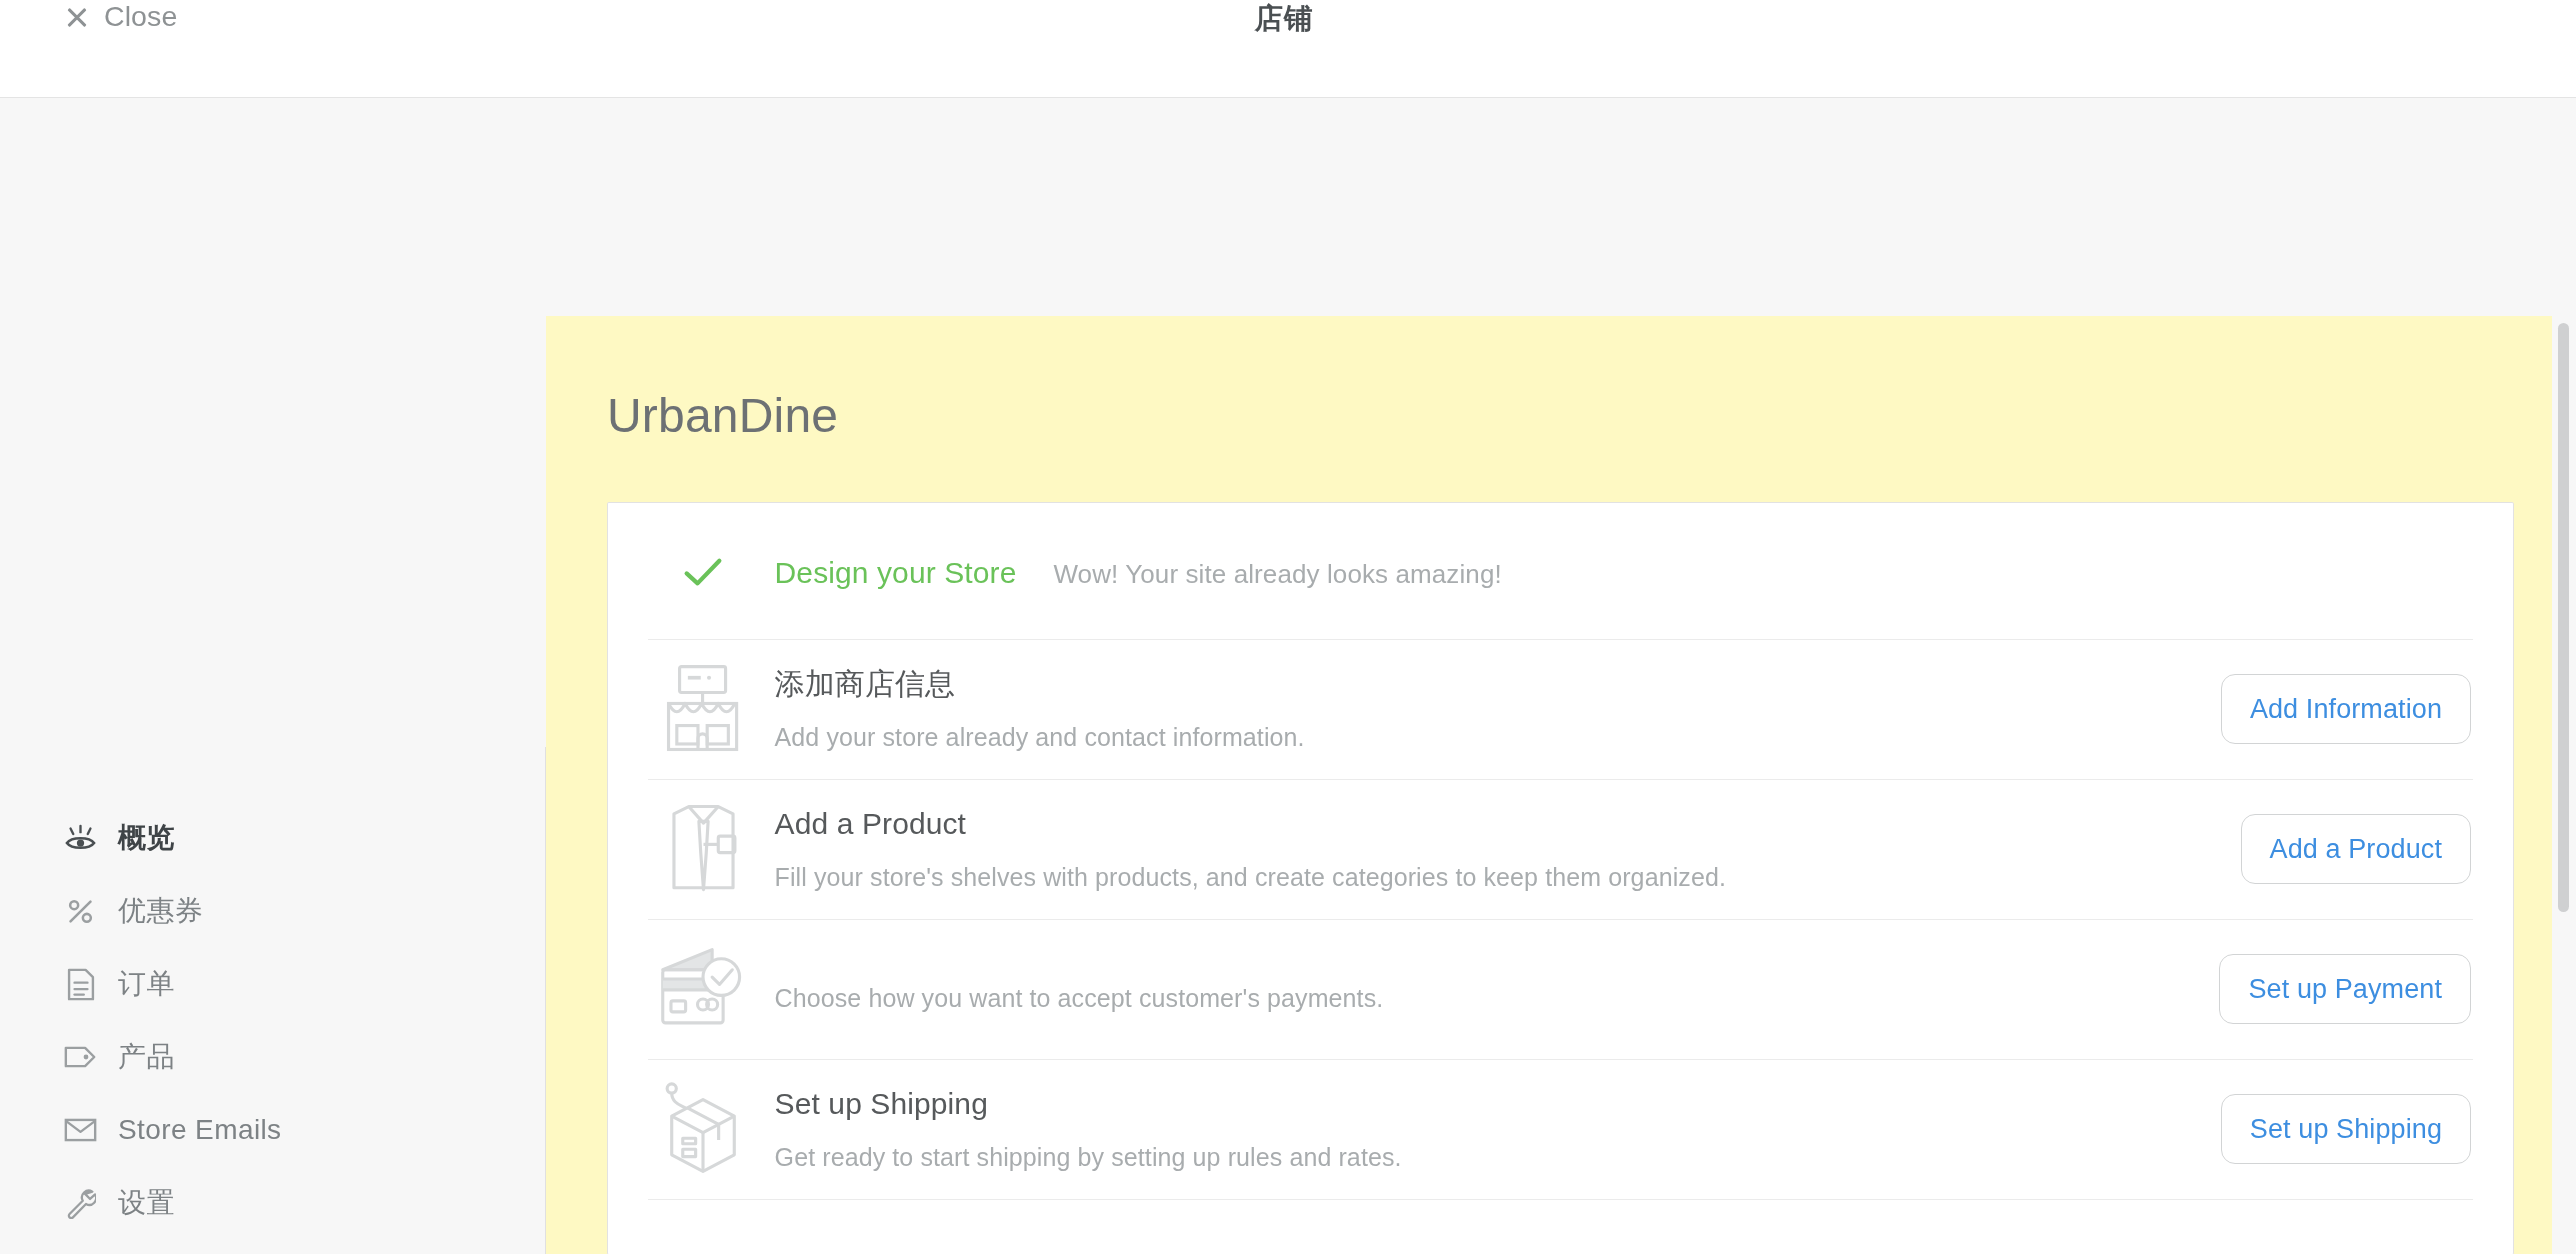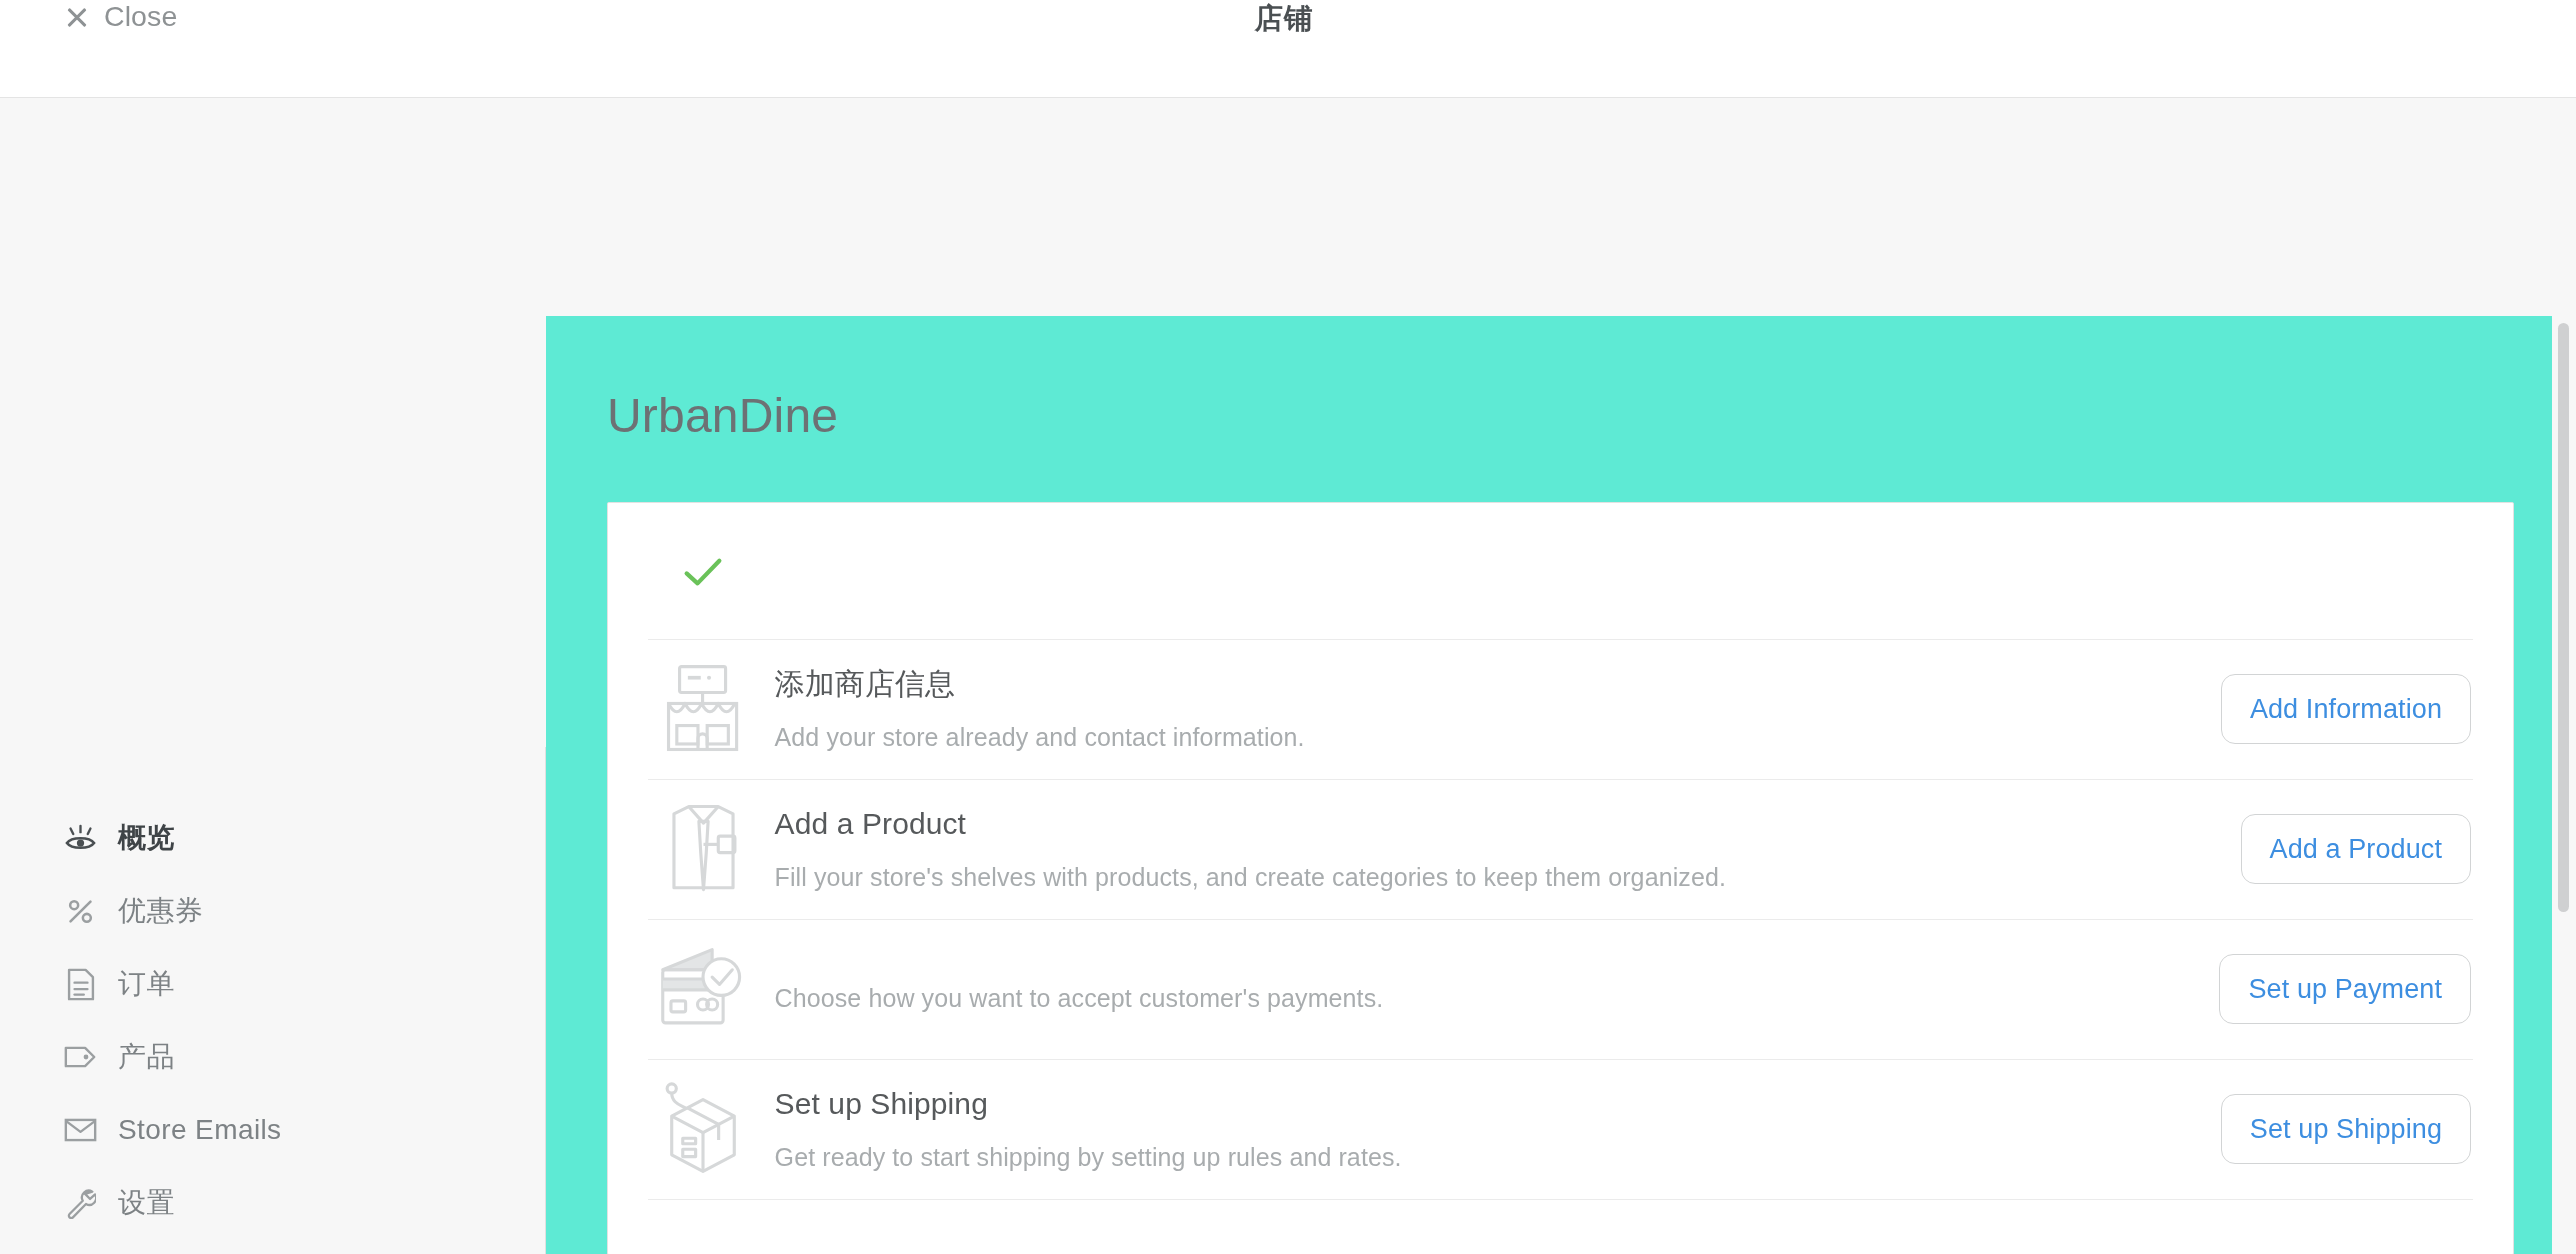--- a/index.html
+++ b/index.html
@@ -100,21 +100,21 @@
   }
   .nav-item.active .nav-label {
     color: #3f4447;
     font-weight: 700;
   }
 
   
   .main {
     flex: 1 1 auto;
     position: relative;
-    background: #5eead4;
+    background: #fef9c3;
     padding: 0 33px 0 0;
     overflow: hidden;
   }
   .store-title {
     font-size: 48px;
     font-weight: 400;
     color: #6d7174;
     letter-spacing: 0.2px;
     margin: 72px 0 0 0;
     padding-left: 0;
@@ -326,20 +326,24 @@
     <h1 class="store-title" style="margin-left:61px;">UrbanDine</h1>
 
     <section class="card" style="margin-left:61px; margin-right:29px;">
 
       <div class="card-row done">
         <span class="done-check">
           <svg width="40" height="33" viewBox="0 0 44 36">
             <path d="M4 19 L16 30 L40 5" fill="none" stroke="#6ac259" stroke-width="4.6" stroke-linecap="round" stroke-linejoin="round"></path>
           </svg>
         </span>
+        <div class="done-line">
+          <span class="done-title">Design your Store</span>
+          <span class="done-note">Wow! Your site already looks amazing!</span>
+        </div>
       </div>
 
       <div class="card-row">
         <span class="row-icon">
           <svg width="85" height="92" viewBox="0 0 92 100">
             <g fill="none" stroke="#d6d8d9" stroke-width="3.4">
               <rect x="20" y="4" width="50" height="28" rx="2"></rect>
               <rect x="29" y="14" width="14" height="4" fill="#d6d8d9" stroke="none"></rect>
               <circle cx="52" cy="16" r="2.2" fill="#d6d8d9" stroke="none"></circle>
               <line x1="45" y1="32" x2="45" y2="44"></line>

